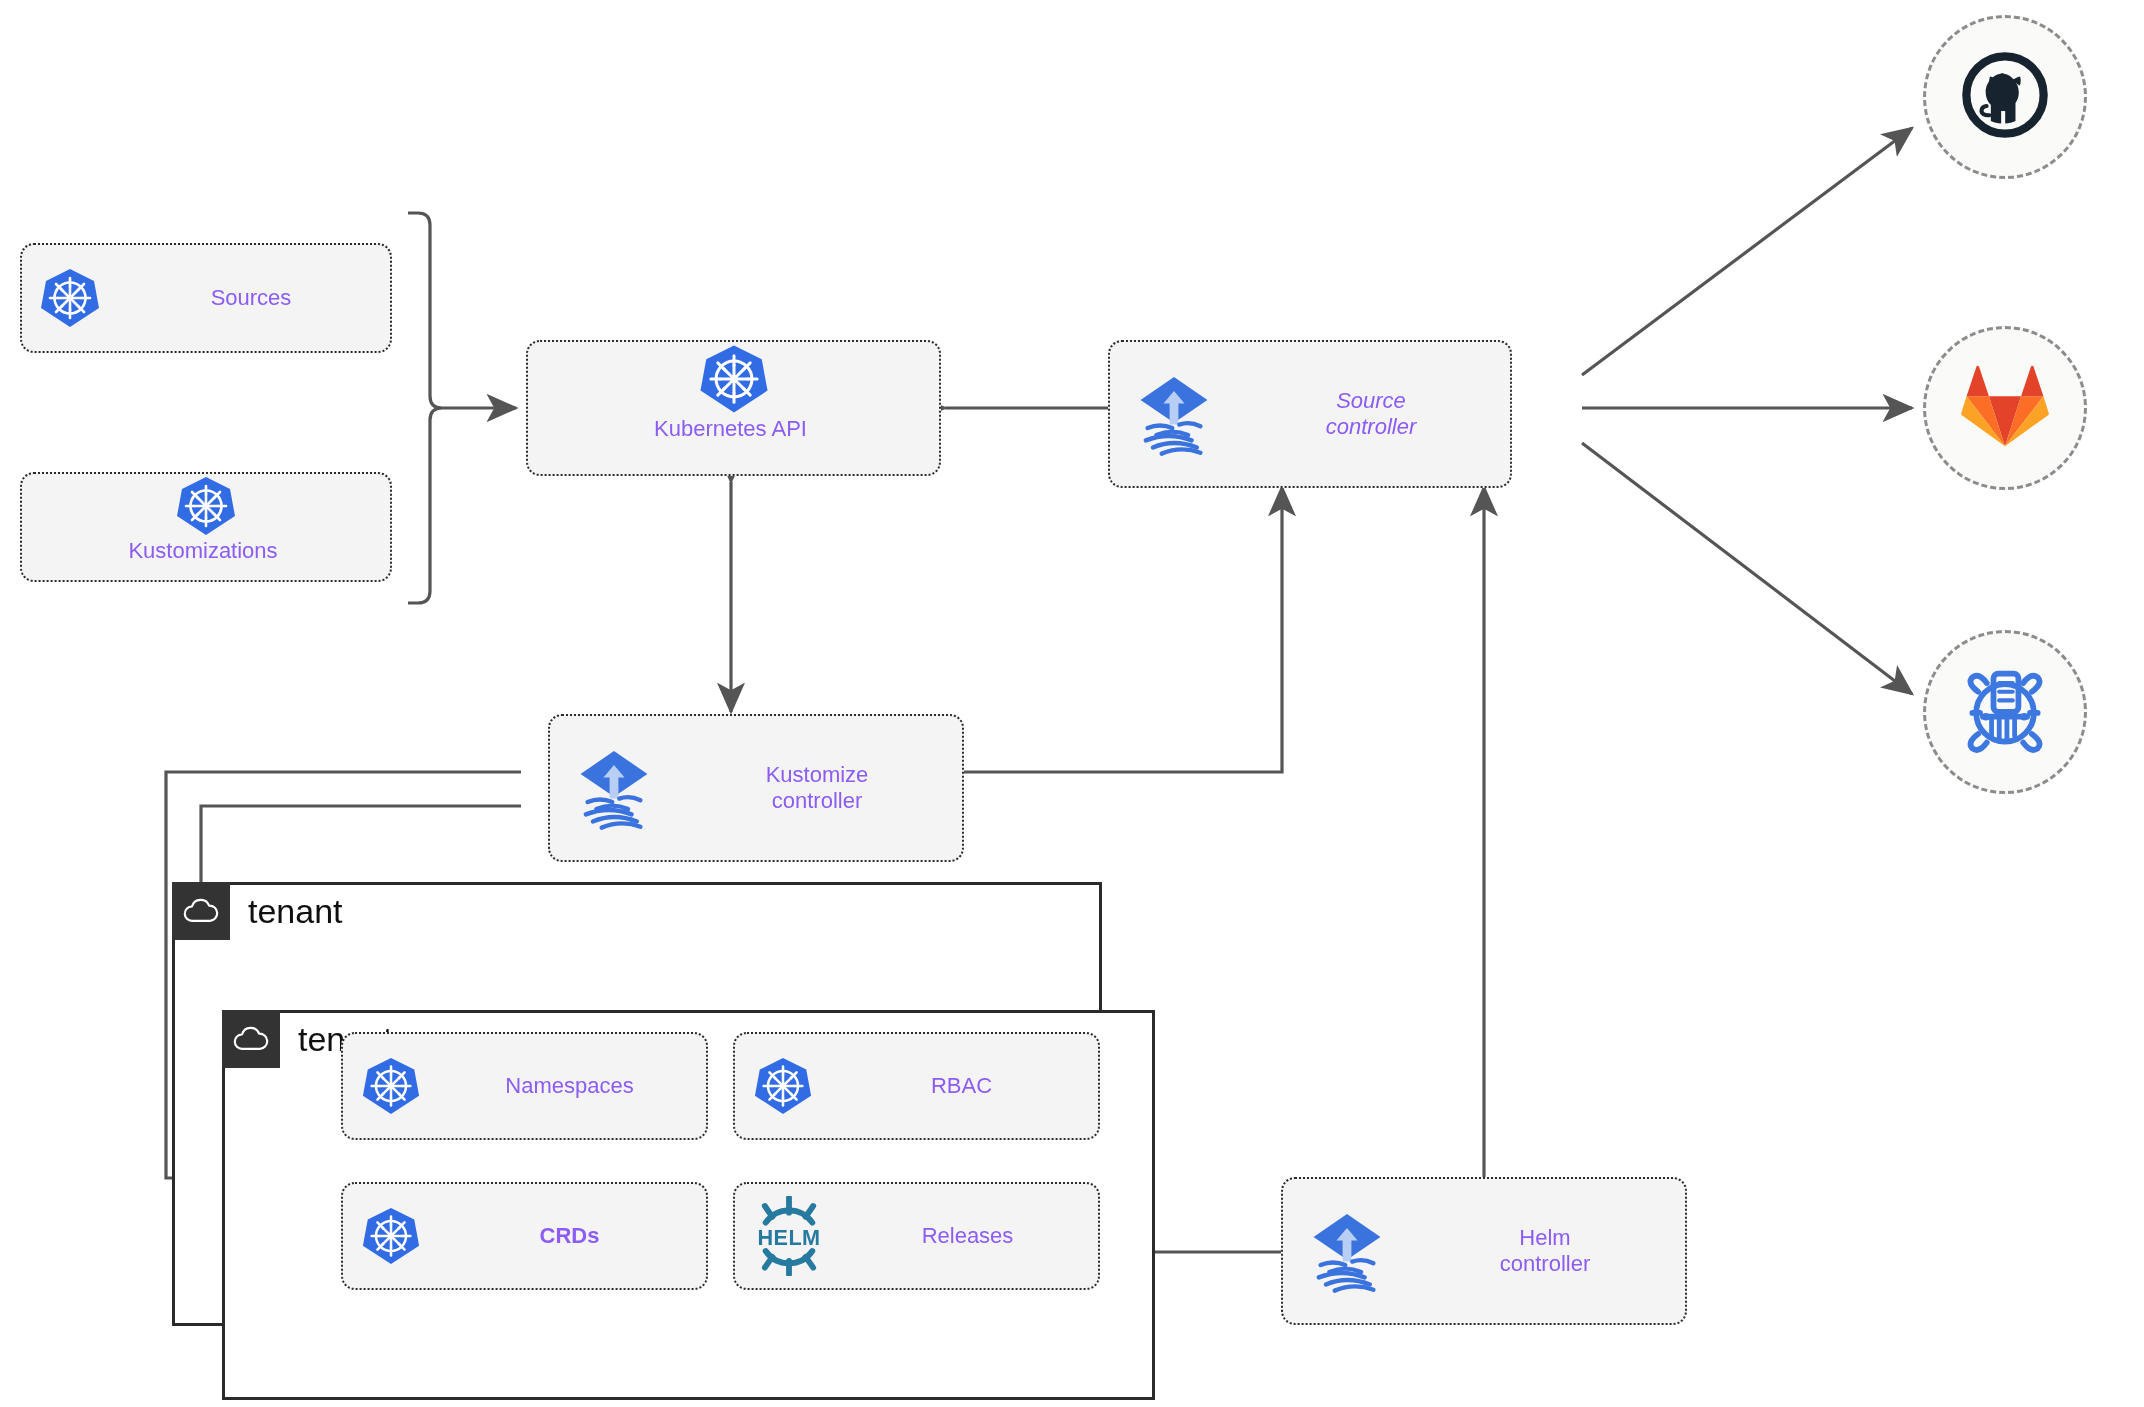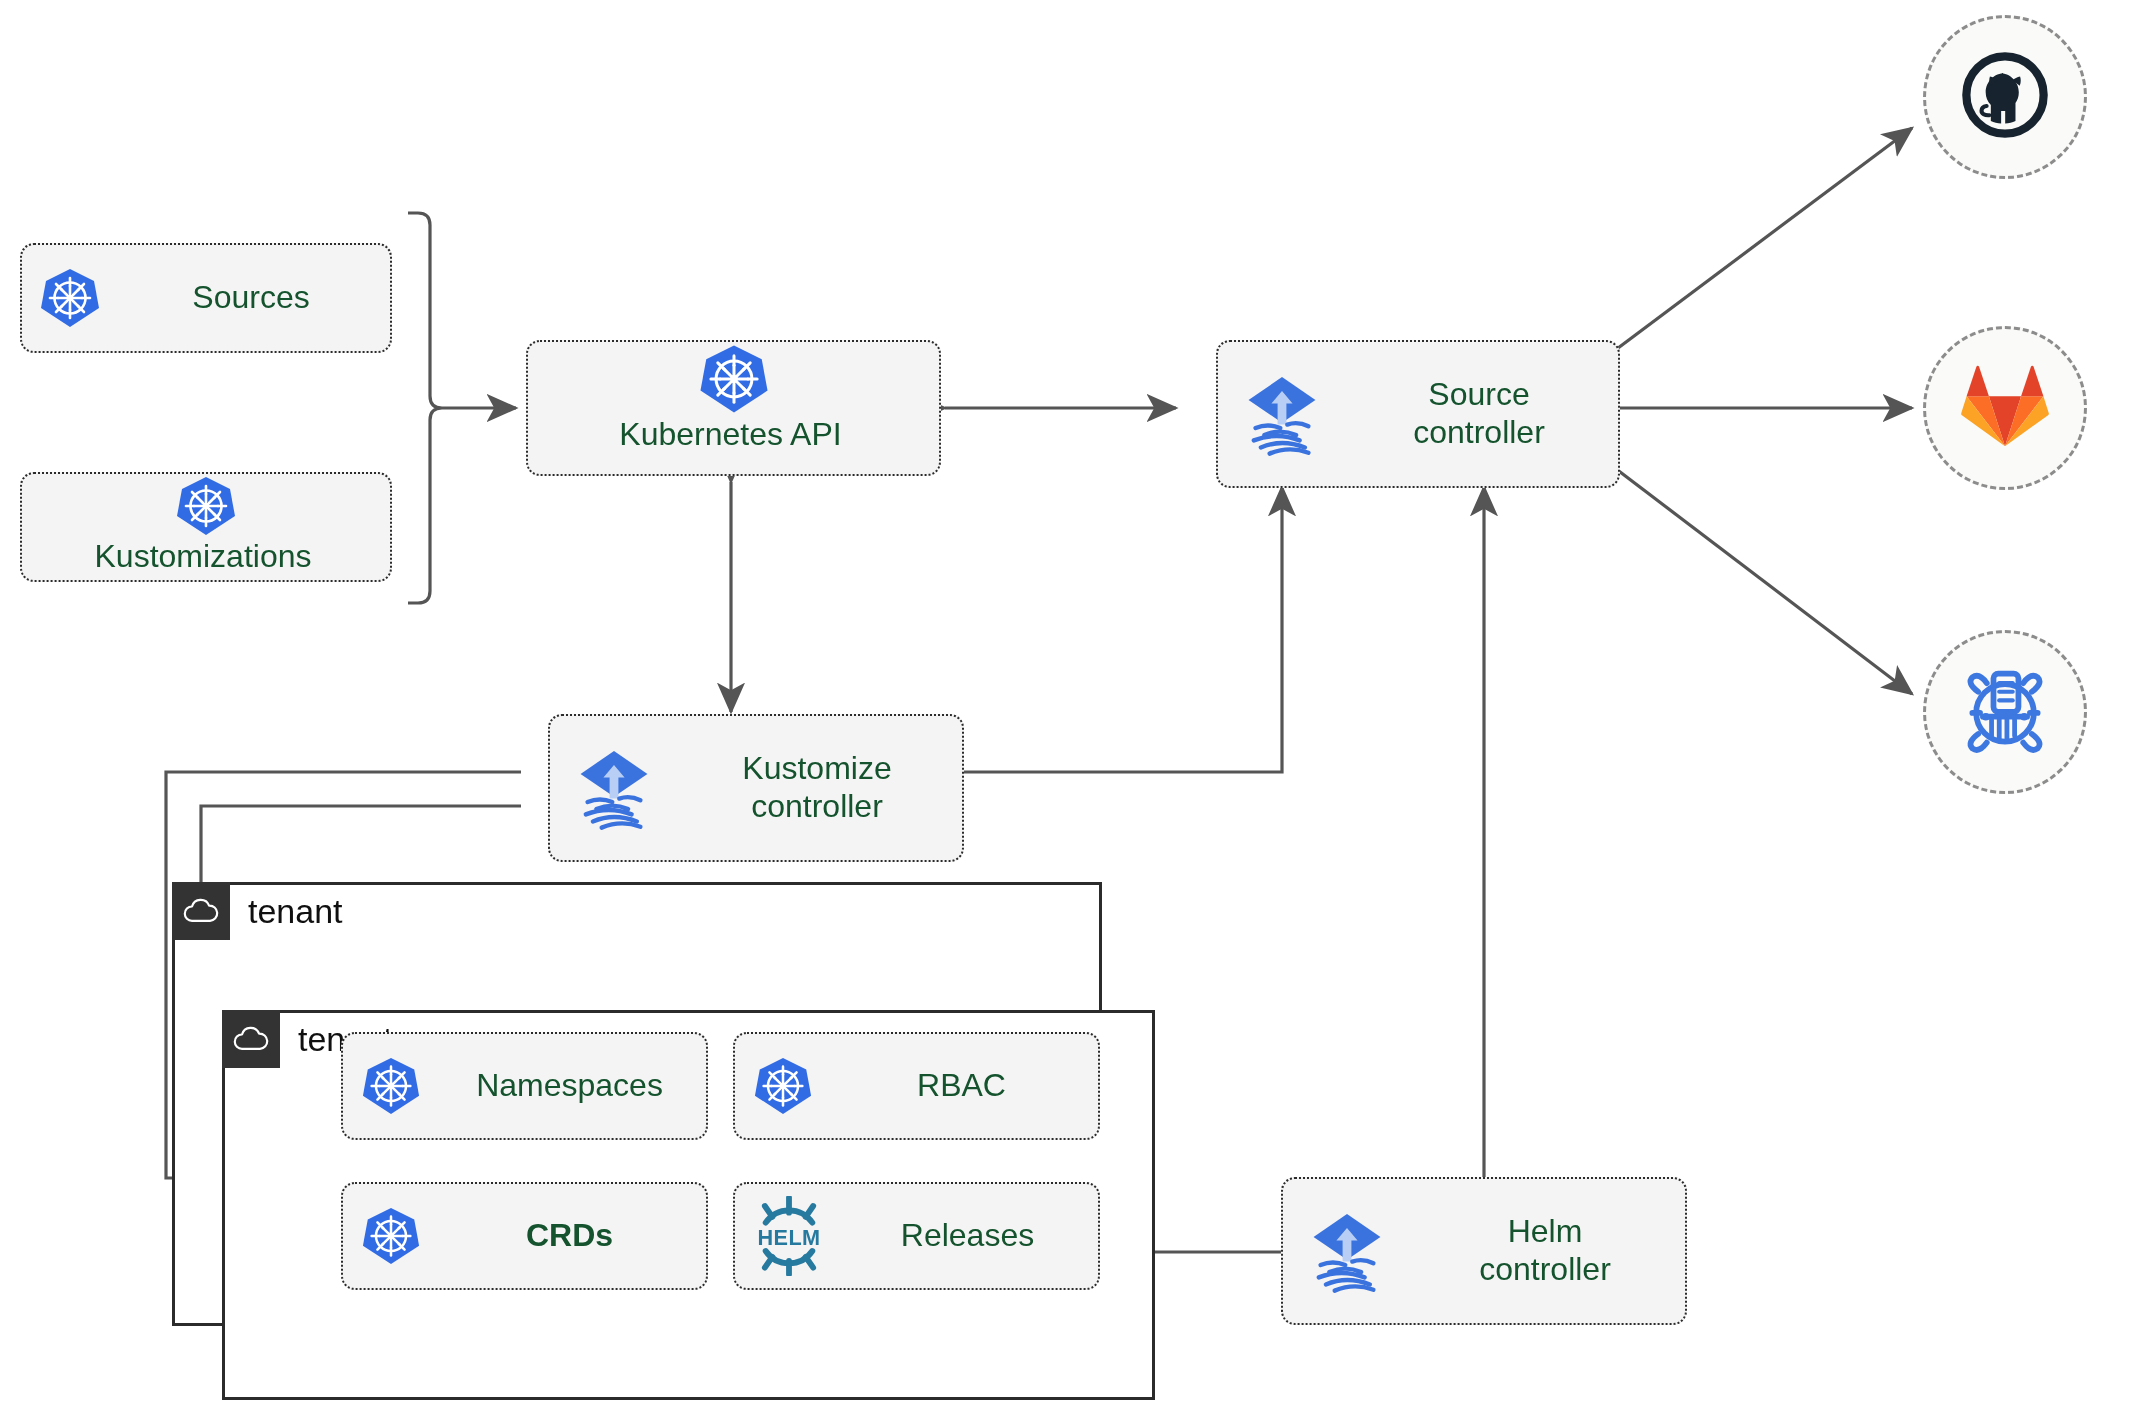--- a/index.html
+++ b/index.html
@@ -27,22 +27,22 @@
   .node {
     position: absolute;
     background: #f4f4f4;
     border: 2px dotted #2b2b2b;
     border-radius: 14px;
     display: flex;
     align-items: center;
     z-index: 4;
   }
   .node .label {
-    color: #14532d;
-    font-size: 32px;
+    color: #8b5cf6;
+    font-size: 22px;
     line-height: 1.18;
     white-space: pre-line;
     text-align: center;
     flex: 1;
     padding-right: 6px;
   }
   .node .ico {
     flex: 0 0 auto;
     display: flex;
     align-items: center;
@@ -207,21 +207,21 @@
           <line x1="23" y1="23" x2="29" y2="29"></line>
             <line x1="35" y1="35" x2="41" y2="41"></line>
           <line x1="41" y1="23" x2="35" y2="29"></line>
             <line x1="29" y1="35" x2="23" y2="41"></line>
         </g>
       </svg>
     </span>
     <span class="label">Kubernetes API</span>
   </div>
 
-  <div class="node" style="left:1216px; top:340px; width:404px; height:148px;">
+  <div class="node" style="left:1108px; top:340px; width:404px; height:148px;font-style:italic;">
     <span class="ico" style="width:128px;">
       <svg width="88" height="88" viewBox="0 0 100 100">
         <path d="M50 8 L88 34 L50 60 L12 34 Z" fill="#3B73DE"></path>
         <path d="M50 24 L62 38 L55 38 L55 62 L45 62 L45 38 L38 38 Z" fill="#b8cef5"></path>
         <g stroke="#3B73DE" stroke-width="5" stroke-linecap="round" fill="none">
           <path d="M20 66 Q34 60 48 66"></path>
           <path d="M30 74 Q48 66 66 74"></path>
           <path d="M18 80 Q44 70 70 80"></path>
           <path d="M26 88 Q50 78 76 88"></path>
           <path d="M36 95 Q58 86 80 94"></path>

